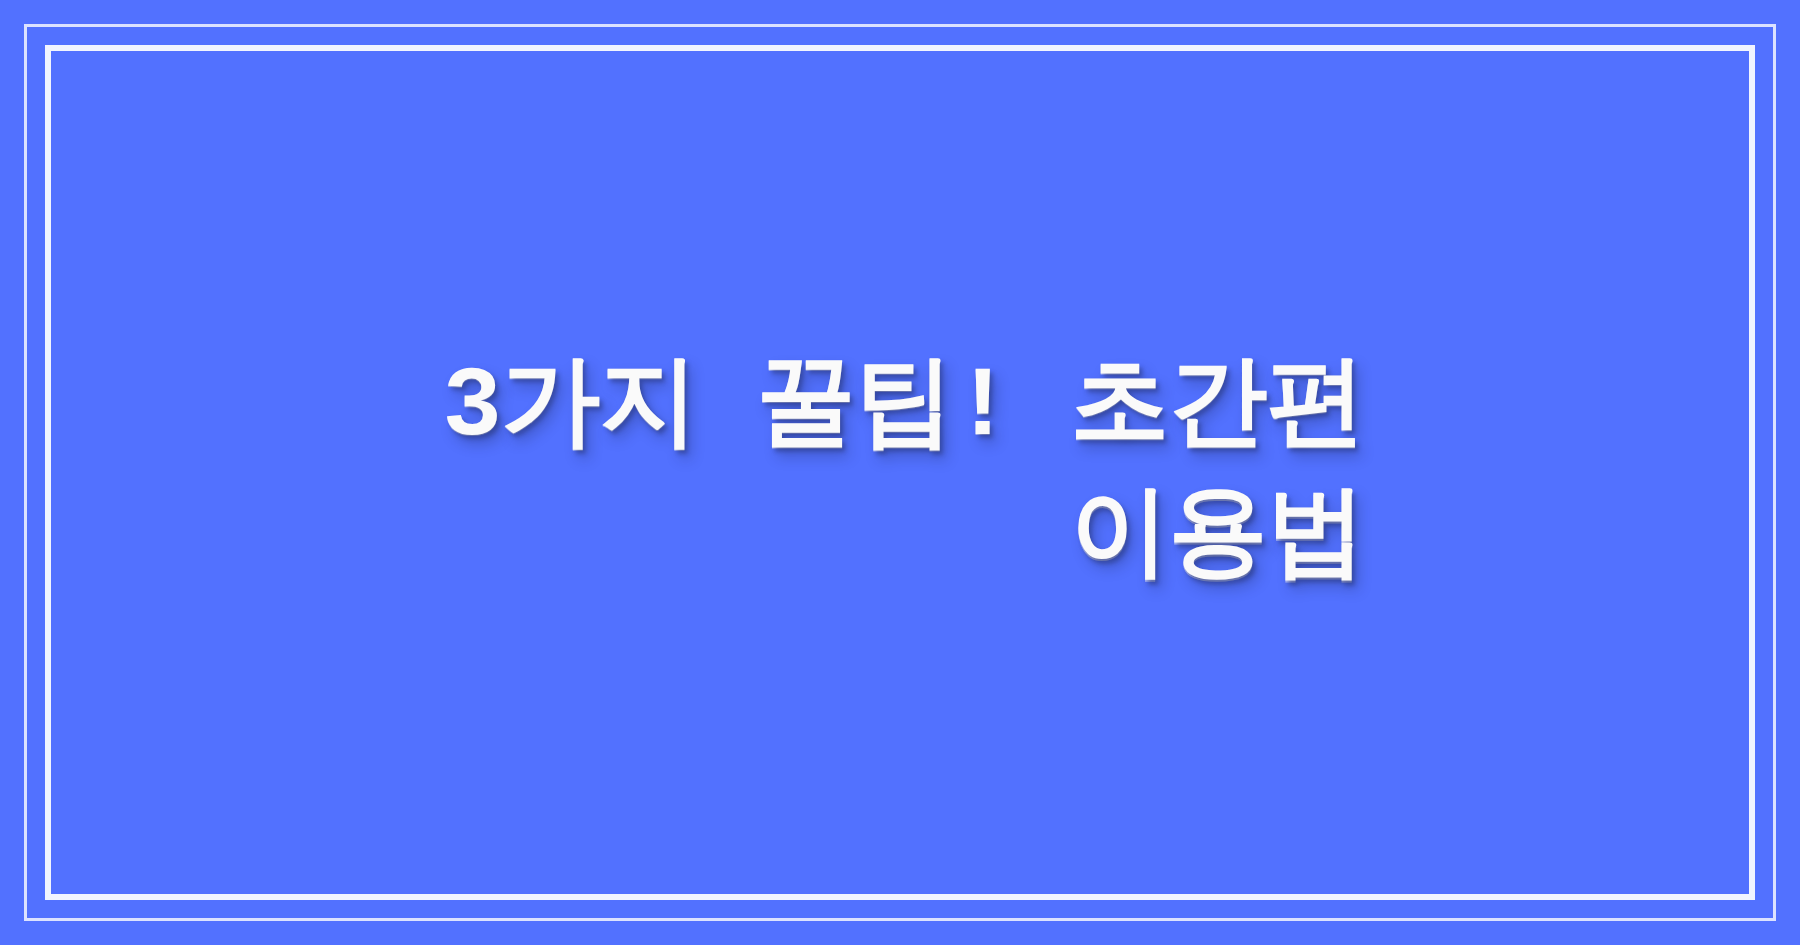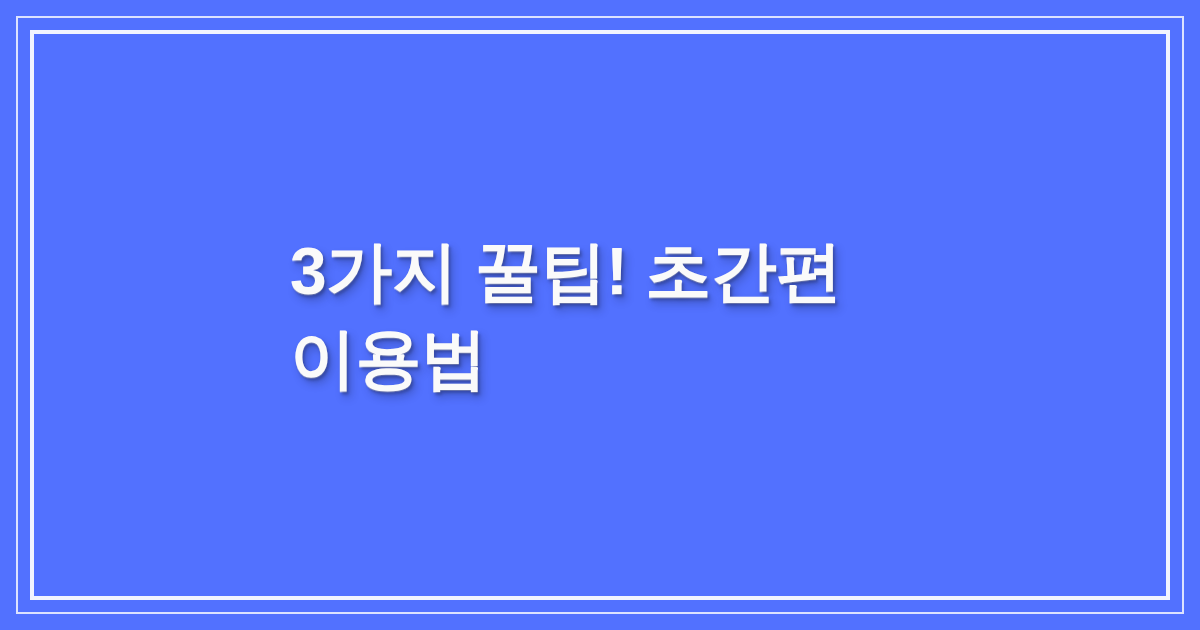--- a/index.html
+++ b/index.html
@@ -56,22 +56,22 @@
     bottom: 0;
     display: flex;
     align-items: center;
     justify-content: center;
     padding: 60px 90px;
     box-sizing: border-box;
   }
 
   .headline {
     margin: 0;
-    text-align: left;
-    font-family: Liberation Sans, sans-serif;
+    text-align: right;
+    font-family: Liberation Mono, monospace;
     font-weight: 700;
     font-size: 66px;
     line-height: 1.32;
     letter-spacing: -0.5px;
     color: #fafafa;
     max-width: 620px;
     text-shadow:
        2px 3px 3px rgba(30, 40, 90, 0.42),
        4px 6px 9px rgba(25, 35, 80, 0.30),
        0 1px 0 rgba(255,255,255,0.55);

